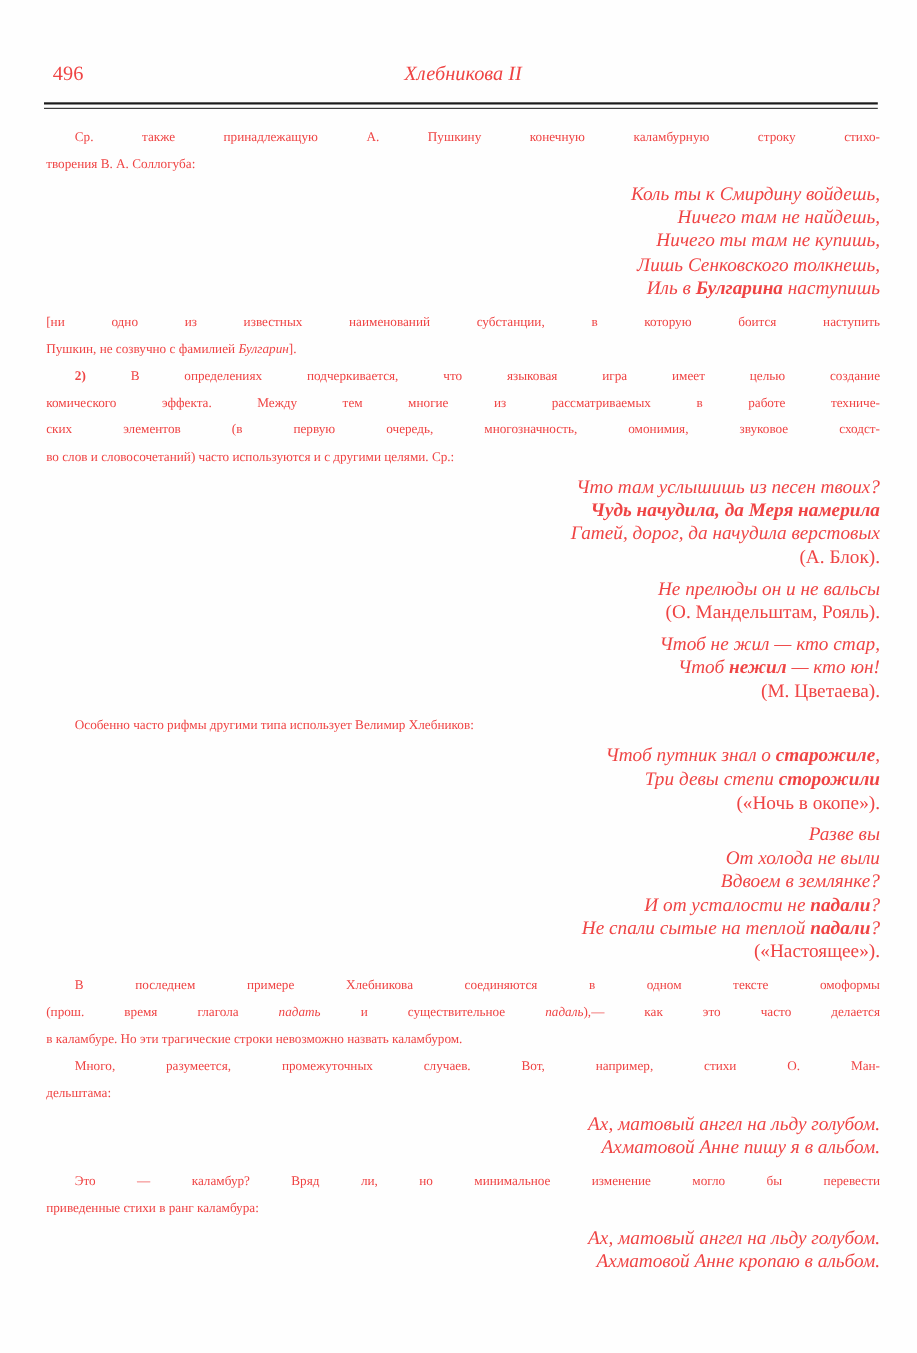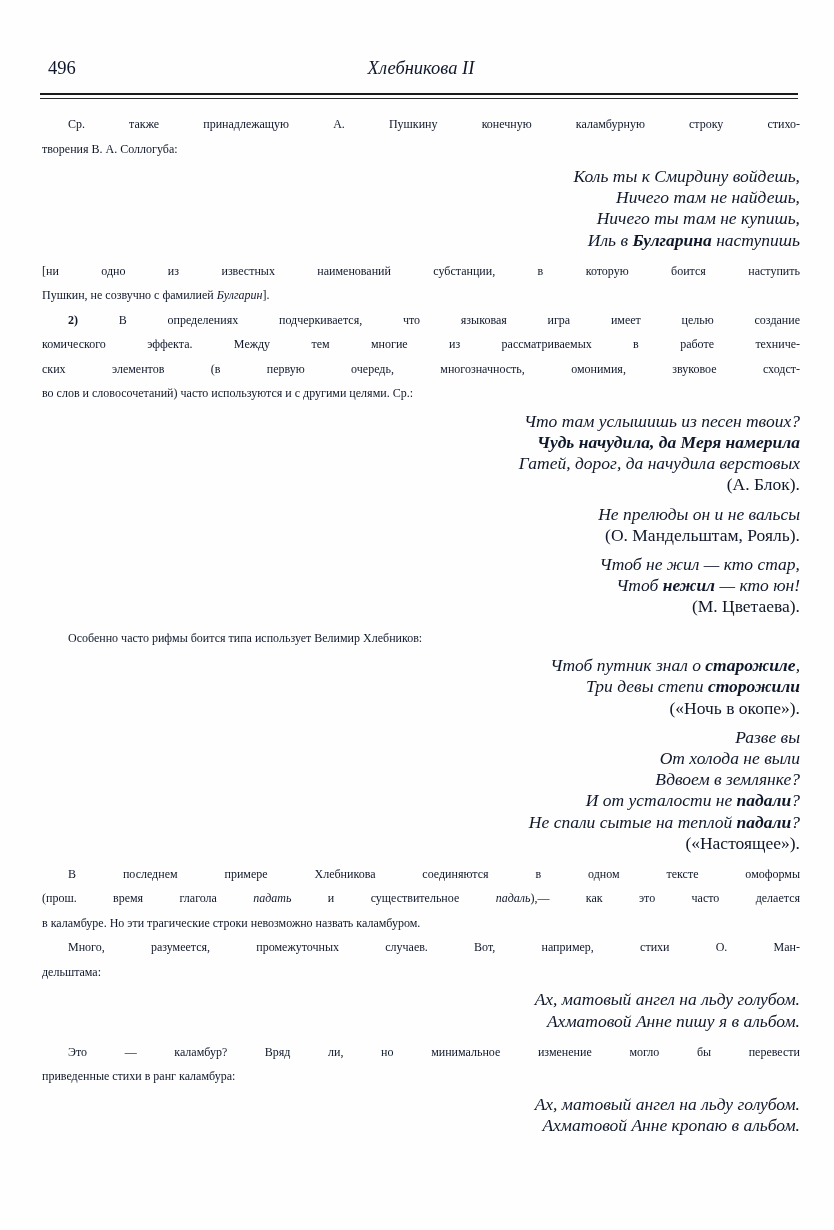--- a/index.html
+++ b/index.html
@@ -6,21 +6,21 @@
     margin: 0;
     padding: 0;
     background: #ffffff;
   }
   .page {
     position: relative;
     width: 834px;
     height: 1230px;
     margin: 0 auto;
     background: #fefefe;
-    color: #0f172a;
+    color: #ef4444;
     font-family: "Liberation Serif", "DejaVu Serif", serif;
     overflow: hidden;
     box-sizing: border-box;
   }
   .header {
     position: relative;
     margin: 58px 34px 0 42px;
     height: 24px;
     font-size: 18.5px;
   }
@@ -86,20 +86,21 @@
   <div class="rule"></div>
   <div class="content" id="content">
       <div class="block paragraph">
         <div class="line pline first-indent"><span class="seg-r">Ср. также принадлежащую А. Пушкину конечную каламбурную строку стихо-</span></div>
         <div class="line pline last"><span class="seg-r">творения В. А. Соллогуба:</span></div>
       </div>
       <div class="block verse">
         <div class="line vline"><span class="seg-i">Коль ты к Смирдину войдешь,</span></div>
         <div class="line vline"><span class="seg-i">Ничего там не найдешь,</span></div>
         <div class="line vline"><span class="seg-i">Ничего ты там не купишь,</span></div>
+        <div class="line vline"><span class="seg-i">Лишь Сенковского толкнешь,</span></div>
         <div class="line vline"><span class="seg-i">Иль в </span><span class="seg-bi">Булгарина</span><span class="seg-i"> наступишь</span></div>
       </div>
       <div class="block paragraph">
         <div class="line pline"><span class="seg-r">[ни одно из известных наименований субстанции, в которую боится наступить</span></div>
         <div class="line pline last"><span class="seg-r">Пушкин, не созвучно с фамилией </span><span class="seg-i">Булгарин</span><span class="seg-r">].</span></div>
       </div>
       <div class="block paragraph">
         <div class="line pline first-indent"><span class="seg-b">2)</span><span class="seg-r"> В определениях подчеркивается, что языковая игра имеет целью создание</span></div>
         <div class="line pline"><span class="seg-r">комического эффекта. Между тем многие из рассматриваемых в работе техниче-</span></div>
         <div class="line pline"><span class="seg-r">ских элементов (в первую очередь, многозначность, омонимия, звуковое сходст-</span></div>
@@ -114,21 +115,21 @@
       <div class="block verse">
         <div class="line vline"><span class="seg-i">Не прелюды он и не вальсы</span></div>
         <div class="line vline"><span class="seg-r">(О. Мандельштам, Рояль).</span></div>
       </div>
       <div class="block verse">
         <div class="line vline"><span class="seg-i">Чтоб не жил — кто стар,</span></div>
         <div class="line vline"><span class="seg-i">Чтоб </span><span class="seg-bi">нежил</span><span class="seg-i"> — кто юн!</span></div>
         <div class="line vline"><span class="seg-r">(М. Цветаева).</span></div>
       </div>
       <div class="block paragraph">
-        <div class="line pline last first-indent"><span class="seg-r">Особенно часто рифмы боится типа использует Велимир Хлебников:</span></div>
+        <div class="line pline last first-indent"><span class="seg-r">Особенно часто рифмы другими типа использует Велимир Хлебников:</span></div>
       </div>
       <div class="block verse">
         <div class="line vline"><span class="seg-i">Чтоб путник знал о </span><span class="seg-bi">старожиле</span><span class="seg-i">,</span></div>
         <div class="line vline"><span class="seg-i">Три девы степи </span><span class="seg-bi">сторожили</span></div>
         <div class="line vline"><span class="seg-r">(«Ночь в окопе»).</span></div>
       </div>
       <div class="block verse">
         <div class="line vline"><span class="seg-i">Разве вы</span></div>
         <div class="line vline"><span class="seg-i">От холода не выли</span></div>
         <div class="line vline"><span class="seg-i">Вдвоем в землянке?</span></div>

